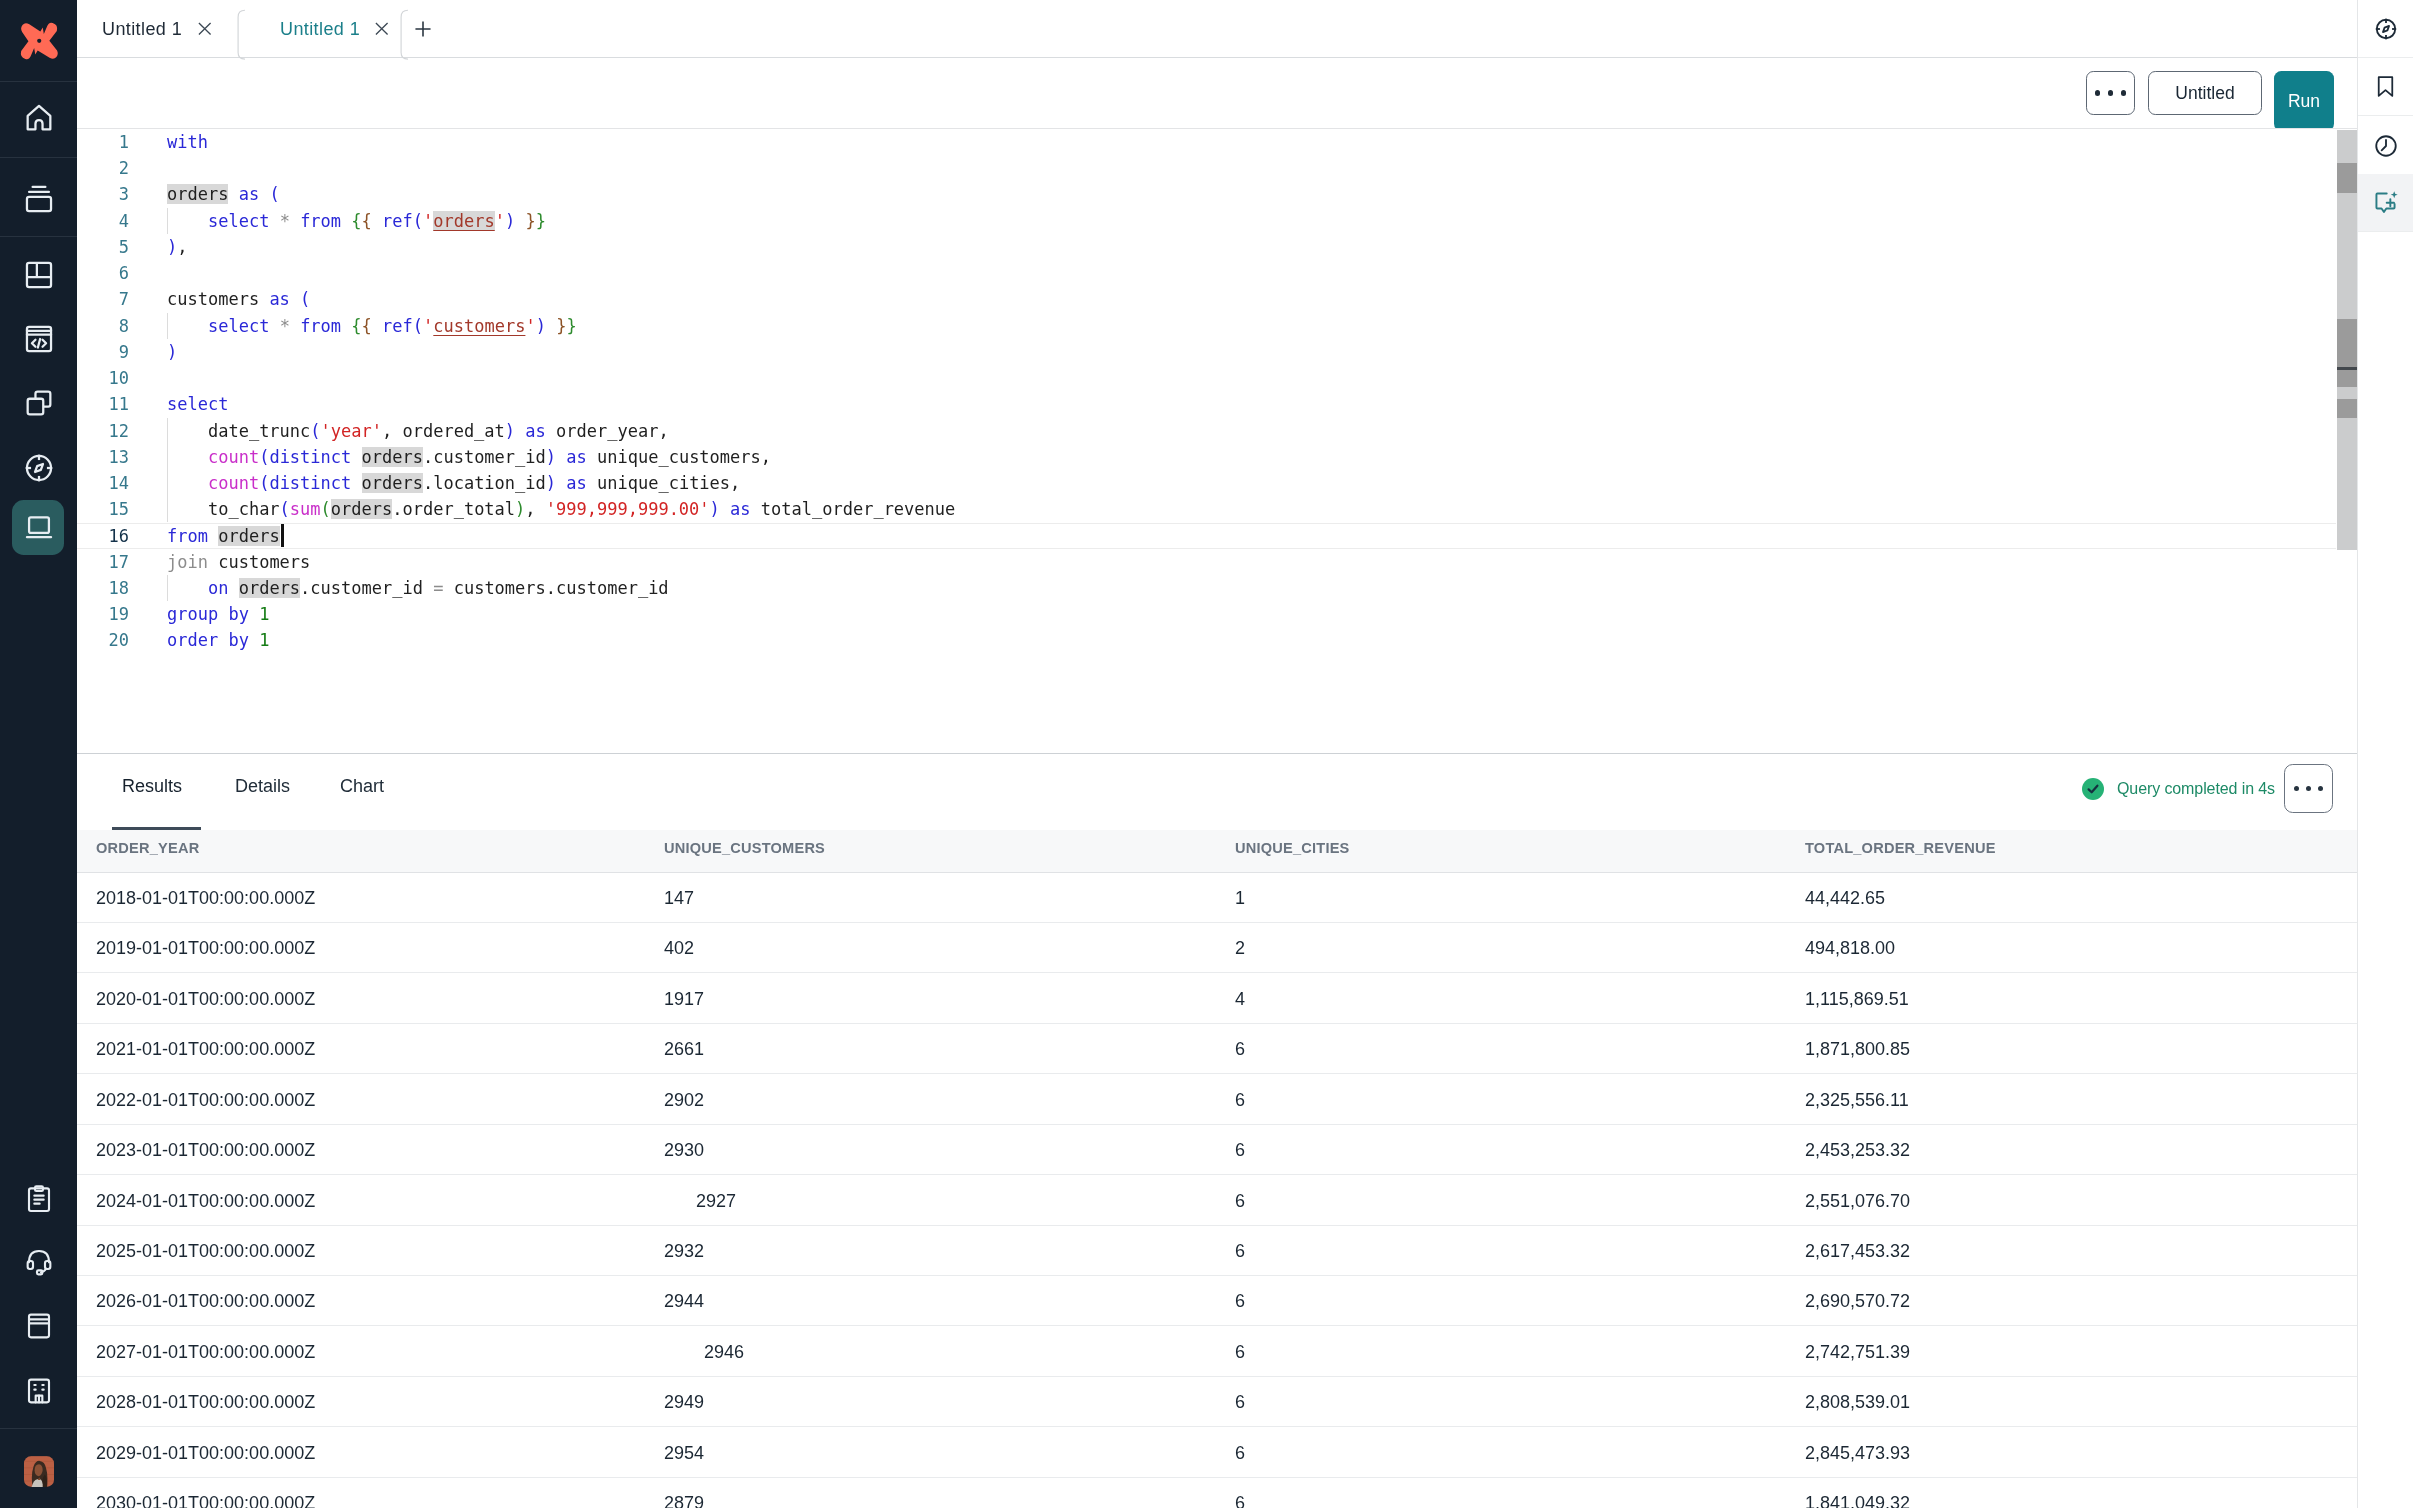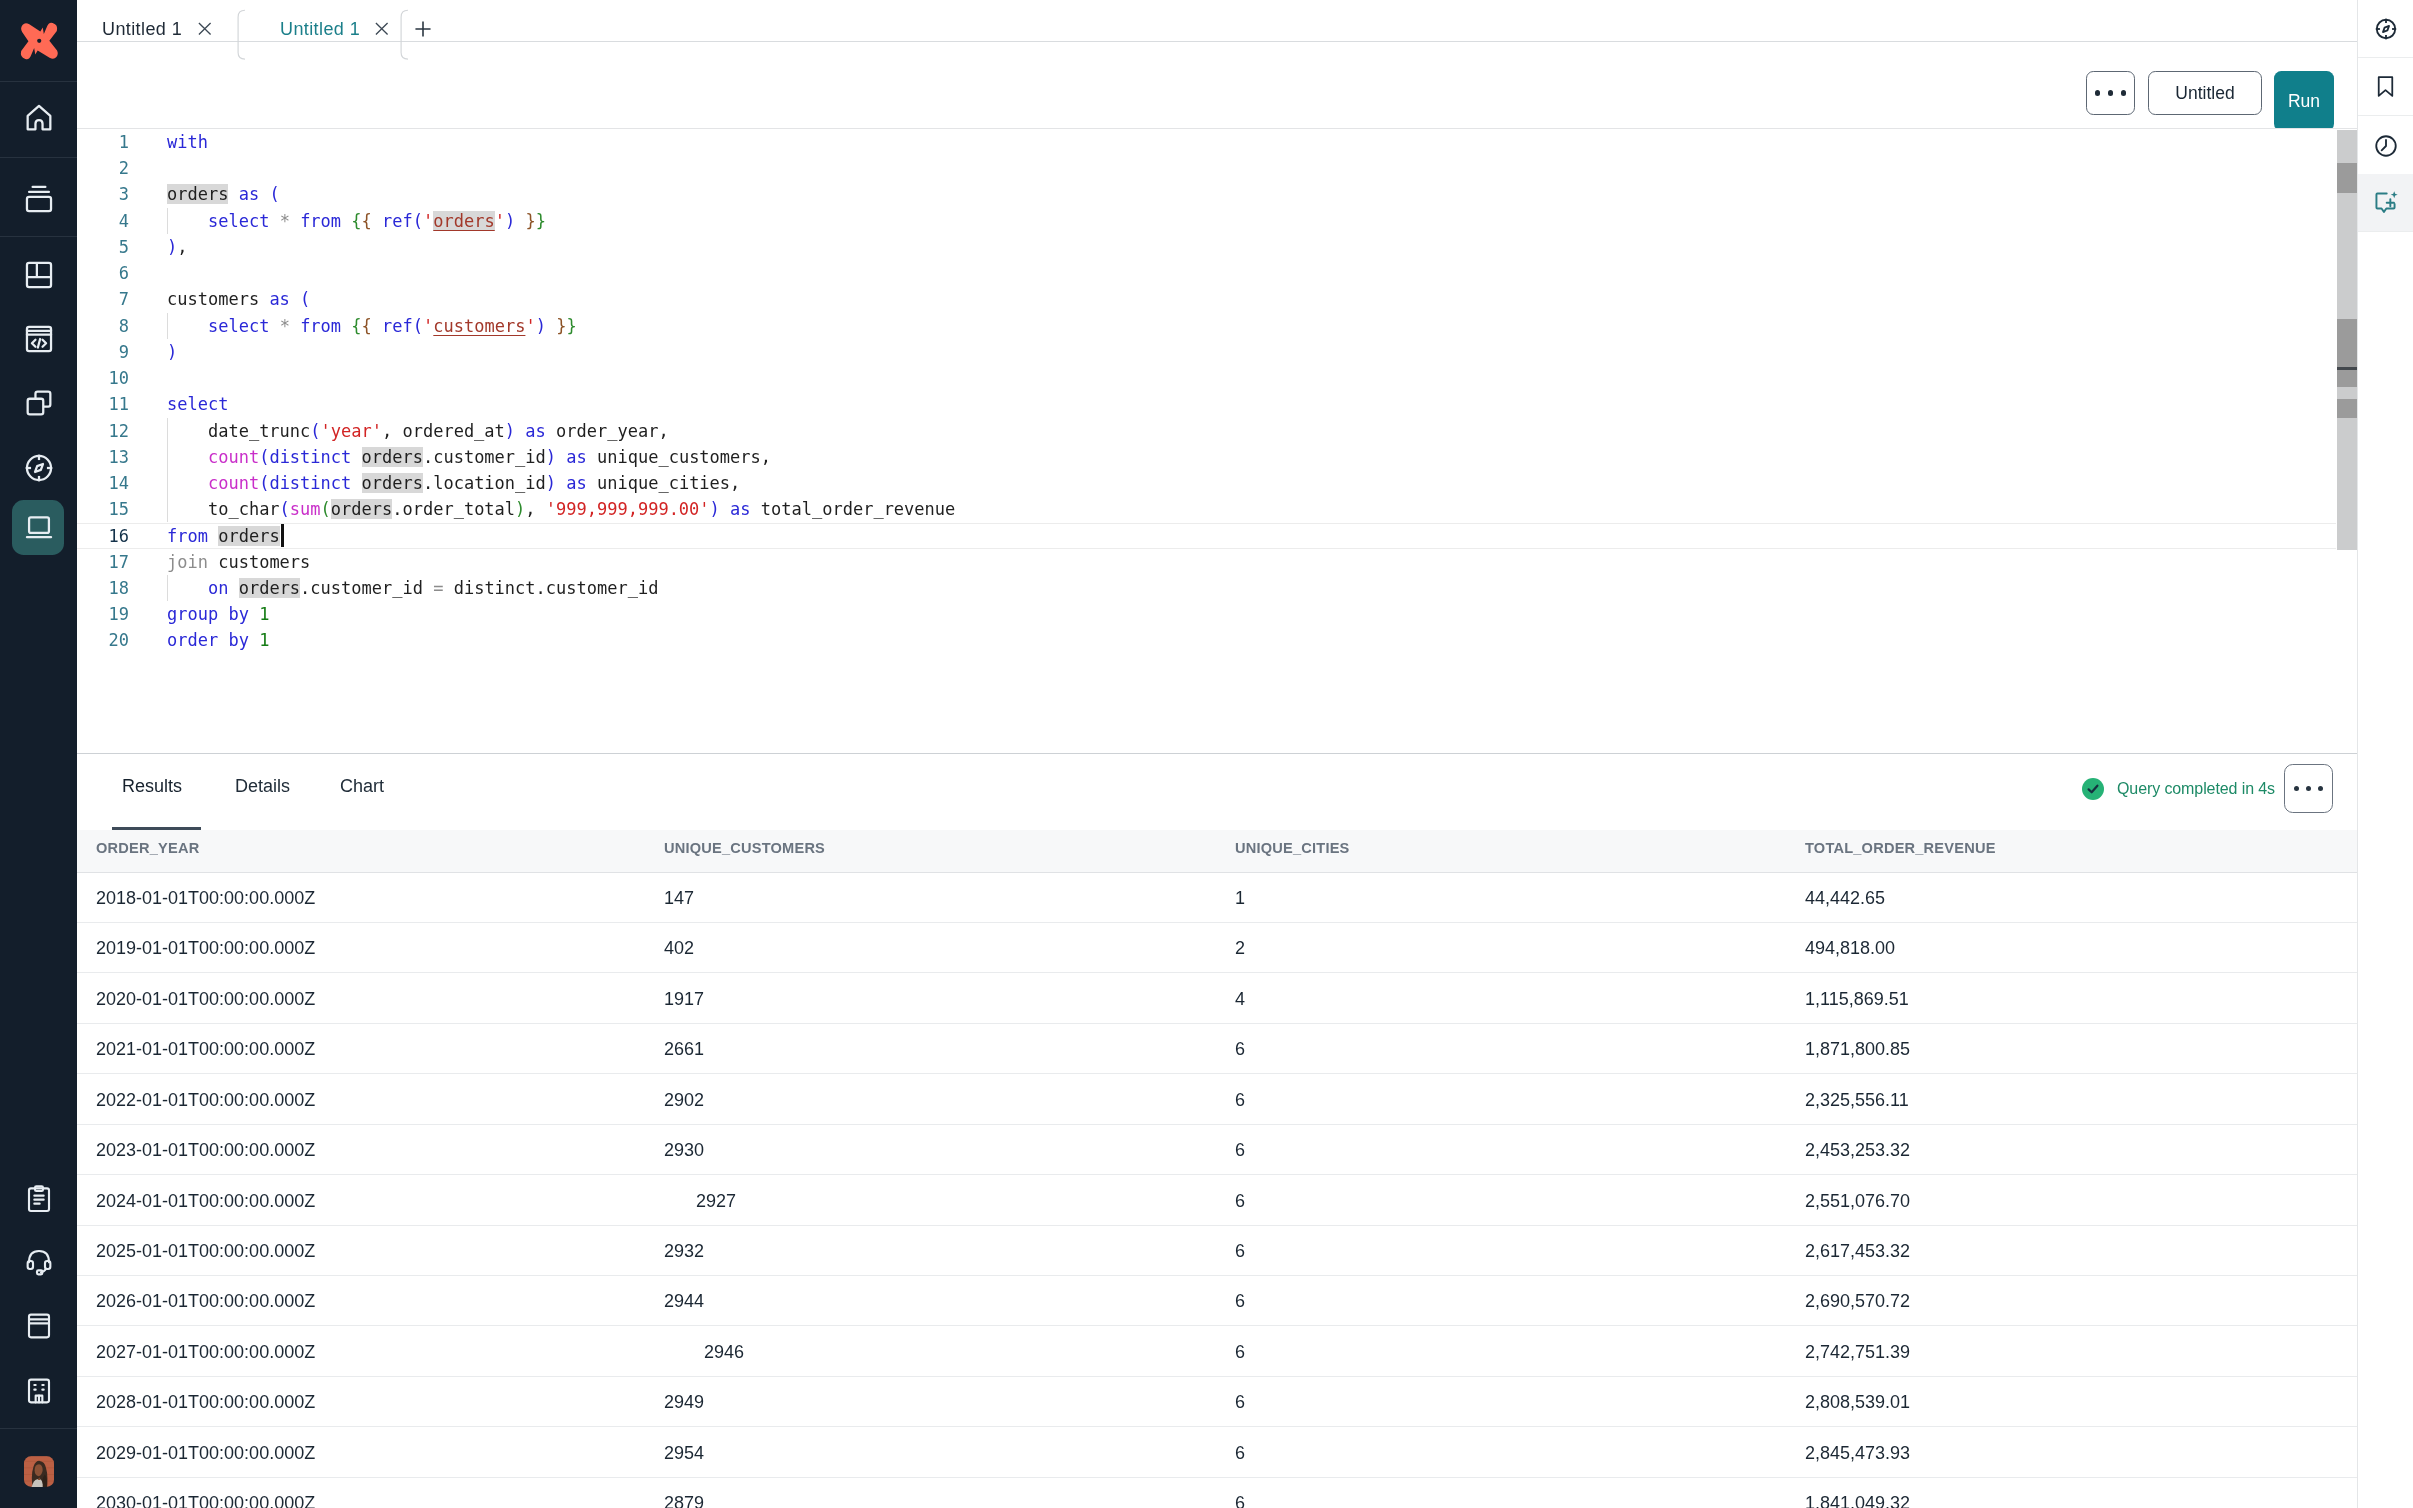--- a/index.html
+++ b/index.html
@@ -8,21 +8,21 @@
   .abs { position:absolute; }
 
   
   #sidebar { left:0; top:0; width:77px; height:1508px; background:#131e2b; }
   .side-sep { position:absolute; left:0; width:77px; height:0.7px; background:#27323f; }
   .side-item { position:absolute; left:0; width:77px; height:64px; display:flex; align-items:center; justify-content:center; }
   .side-item svg { stroke:#e7edf2; }
   .side-active-bg { position:absolute; left:12.4px; top:500px; width:52px; height:55px; border-radius:11.7px; background:#2a5c5f; }
 
   
-  #tabbar { left:77px; top:0; width:2280px; height:42px; background:#fff; border-bottom:0.7px solid #d9dcdf; }
+  #tabbar { left:77px; top:0; width:2280px; height:58px; background:#fff; border-bottom:0.7px solid #d9dcdf; }
   .tab-label { position:absolute; top:0; height:58px; display:flex; align-items:center; font-size:18px; letter-spacing:0.4px; }
   .tab-close { position:absolute; top:20.4px; width:17.5px; height:17.5px; }
   .tab-close svg { stroke:#3c4854; }
   .tab-sep { position:absolute; top:8.7px; }
   #plus-btn { position:absolute; left:337px; top:20.4px; width:18px; height:18px; }
   #plus-btn svg { stroke:#2a3540; }
 
   
   .tool-btn { position:absolute; top:71px; height:44px; border:1.1px solid #5d6773; border-radius:7.3px; background:#fff; display:flex; align-items:center; justify-content:center; }
   #more-btn { left:2086px; width:49px; }
@@ -311,21 +311,21 @@
         <div class="cm-gutter active">16</div>
         <div class="cm-code"><span class="kw">from</span><span class="pl"> </span><span class="hl">orders</span></div>
       </div>
       <div class="cm-line-row" style="top: 420px;">
         <div class="cm-gutter">17</div>
         <div class="cm-code"><span class="op">join</span><span class="pl"> </span><span class="id">customers</span></div>
       </div>
       <div class="cm-line-row" style="top: 446px;">
         <div class="cm-gutter">18</div>
         <div class="indent-guide"></div>
-        <div class="cm-code"><span class="pl">    </span><span class="kw">on</span><span class="pl"> </span><span class="hl">orders</span><span class="pl">.customer_id </span><span class="op">=</span><span class="pl"> </span><span class="id">distinct.customer_id</span></div>
+        <div class="cm-code"><span class="pl">    </span><span class="kw">on</span><span class="pl"> </span><span class="hl">orders</span><span class="pl">.customer_id </span><span class="op">=</span><span class="pl"> </span><span class="id">customers.customer_id</span></div>
       </div>
       <div class="cm-line-row" style="top: 472px;">
         <div class="cm-gutter">19</div>
         <div class="cm-code"><span class="kw">group</span><span class="pl"> </span><span class="kw">by</span><span class="pl"> </span><span class="num">1</span></div>
       </div>
       <div class="cm-line-row" style="top: 498px;">
         <div class="cm-gutter">20</div>
         <div class="cm-code"><span class="kw">order</span><span class="pl"> </span><span class="kw">by</span><span class="pl"> </span><span class="num">1</span></div>
       </div>
     </div>

